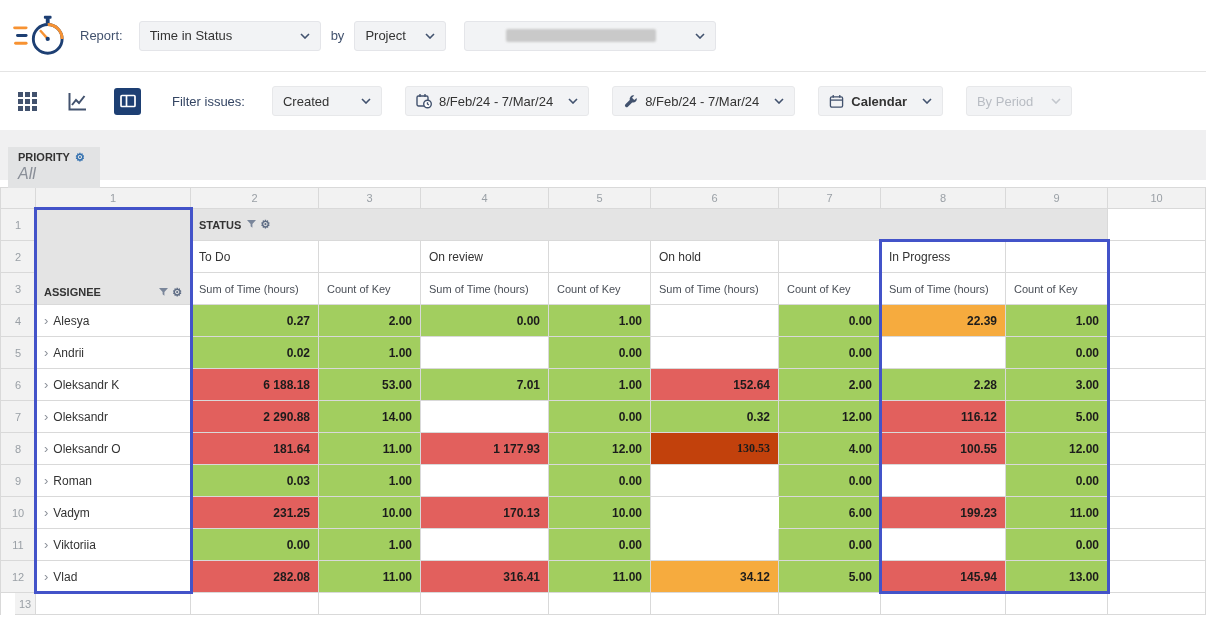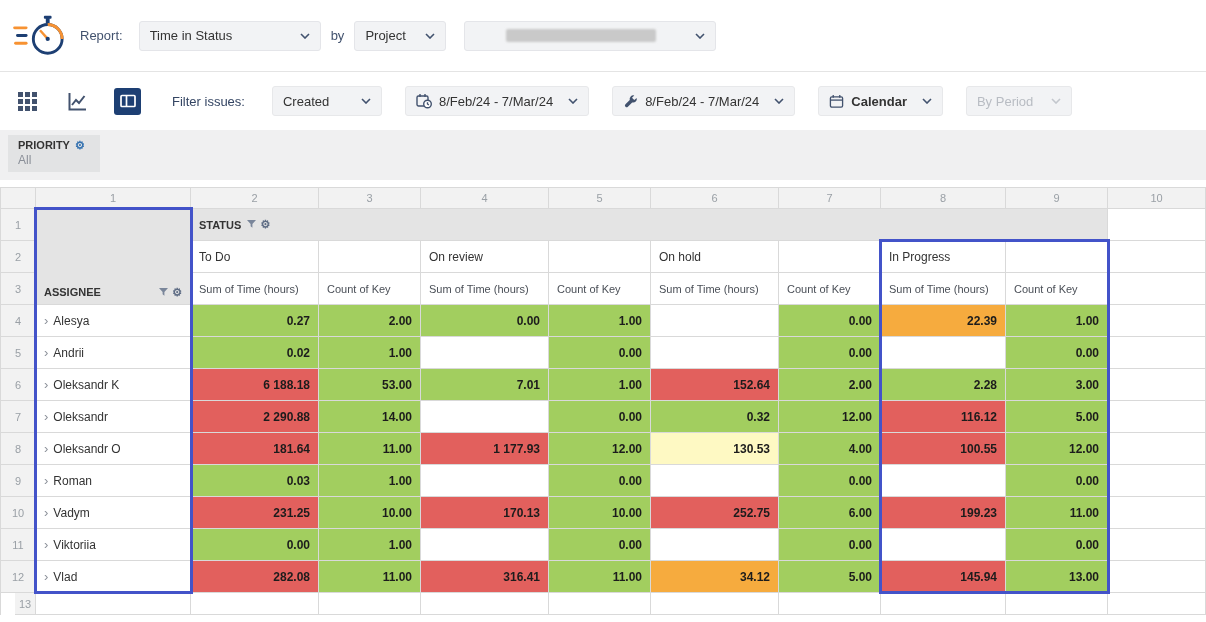--- a/index.html
+++ b/index.html
@@ -22,24 +22,24 @@
   .view-btn.active{background:#1d3f73;}
   .filter-lbl{font-size:13px;color:#344563;margin:0 4px 0 8px;}
   .tb-btn{display:flex;align-items:center;gap:7px;background:#f2f3f5;border:1px solid #e7e8ea;border-radius:3px;height:30px;padding:0 10px;font-size:13px;color:#333;cursor:pointer;box-sizing:border-box;white-space:nowrap;}
   .tb-btn.bold{font-weight:700;}
   .tb-btn.disabled{color:#b8bcc3;cursor:default;}
   .dd-created{width:110px;justify-content:space-between;}
   .dd-period{width:106px;justify-content:space-between;}
 
   
   .priority-band{height:50px;background:#f0f0f1;padding:5px 8px;box-sizing:border-box;}
-  .priority-box{display:inline-block;background:#e2e3e4;padding:4px 10px 5px;min-width:72px;cursor:pointer;}
+  .priority-box{display:inline-block;background:#e2e3e4;padding:4px 10px 5px;min-width:72px;cursor:pointer;margin-top:12px;}
   .priority-top{display:flex;align-items:center;gap:5px;font-size:11px;font-weight:700;color:#333;}
   .priority-top .gico{color:#3572b0;}
-  .priority-val{font-size:12px;color:#8a8f98;margin-top:2px;}
+  .priority-val{font-size:16px;color:#8a8f98;margin-top:2px;font-style:italic;}
 
   
   .sheet{margin-top:7px;display:grid;width:1205px;
     grid-template-columns:35px 155px 128px 102px 128px 102px 128px 102px 125px 102px 98px;
     grid-template-rows:21px repeat(12,32px) 22px;
     border-top:1px solid #d9d9d9;border-left:1px solid #d9d9d9;}
   .cell{box-sizing:border-box;border-right:1px solid #d9d9d9;border-bottom:1px solid #d9d9d9;display:flex;align-items:center;padding:0 8px;font-size:12px;background:#fff;overflow:hidden;white-space:nowrap;}
   .hdr{background:#f2f2f2;color:#9aa0a6;justify-content:center;font-size:11px;padding:0;}
   .mergehdr{background:#e4e4e4;color:#333;font-weight:700;font-size:11px;gap:6px;text-align:center;}
   .assignee{align-items:flex-end;justify-content:space-between;padding:6px 8px;}
@@ -296,21 +296,21 @@
       <div class="cell val" style="grid-area: 8 / 10; background: rgb(162, 206, 95);">5.00</div>
       <div class="cell blank" style="grid-area: 8 / 11;"></div>
       <div class="cell name" style="grid-area: 9 / 2;">
         <span class="exp">›</span>
         <span>Oleksandr O</span>
       </div>
       <div class="cell val" style="grid-area: 9 / 3; background: rgb(226, 96, 93);">181.64</div>
       <div class="cell val" style="grid-area: 9 / 4; background: rgb(162, 206, 95);">11.00</div>
       <div class="cell val" style="grid-area: 9 / 5; background: rgb(226, 96, 93);">1 177.93</div>
       <div class="cell val" style="grid-area: 9 / 6; background: rgb(162, 206, 95);">12.00</div>
-      <div class="cell val" style="grid-area: 9 / 7; background: #fef9c3;">130.53</div>
+      <div class="cell val" style="grid-area: 9 / 7; background: #c2410c; font-family: Liberation Serif, serif;">130.53</div>
       <div class="cell val" style="grid-area: 9 / 8; background: rgb(162, 206, 95);">4.00</div>
       <div class="cell val" style="grid-area: 9 / 9; background: rgb(226, 96, 93);">100.55</div>
       <div class="cell val" style="grid-area: 9 / 10; background: rgb(162, 206, 95);">12.00</div>
       <div class="cell blank" style="grid-area: 9 / 11;"></div>
       <div class="cell name" style="grid-area: 10 / 2;">
         <span class="exp">›</span>
         <span>Roman</span>
       </div>
       <div class="cell val" style="grid-area: 10 / 3; background: rgb(162, 206, 95);">0.03</div>
       <div class="cell val" style="grid-area: 10 / 4; background: rgb(162, 206, 95);">1.00</div>
@@ -322,21 +322,20 @@
       <div class="cell val" style="grid-area: 10 / 10; background: rgb(162, 206, 95);">0.00</div>
       <div class="cell blank" style="grid-area: 10 / 11;"></div>
       <div class="cell name" style="grid-area: 11 / 2;">
         <span class="exp">›</span>
         <span>Vadym</span>
       </div>
       <div class="cell val" style="grid-area: 11 / 3; background: rgb(226, 96, 93);">231.25</div>
       <div class="cell val" style="grid-area: 11 / 4; background: rgb(162, 206, 95);">10.00</div>
       <div class="cell val" style="grid-area: 11 / 5; background: rgb(226, 96, 93);">170.13</div>
       <div class="cell val" style="grid-area: 11 / 6; background: rgb(162, 206, 95);">10.00</div>
-      <div class="cell val" style="grid-area: 11 / 7; background: rgb(226, 96, 93);">252.75</div>
       <div class="cell val" style="grid-area: 11 / 8; background: rgb(162, 206, 95);">6.00</div>
       <div class="cell val" style="grid-area: 11 / 9; background: rgb(226, 96, 93);">199.23</div>
       <div class="cell val" style="grid-area: 11 / 10; background: rgb(162, 206, 95);">11.00</div>
       <div class="cell blank" style="grid-area: 11 / 11;"></div>
       <div class="cell name" style="grid-area: 12 / 2;">
         <span class="exp">›</span>
         <span>Viktoriia</span>
       </div>
       <div class="cell val" style="grid-area: 12 / 3; background: rgb(162, 206, 95);">0.00</div>
       <div class="cell val" style="grid-area: 12 / 4; background: rgb(162, 206, 95);">1.00</div>

